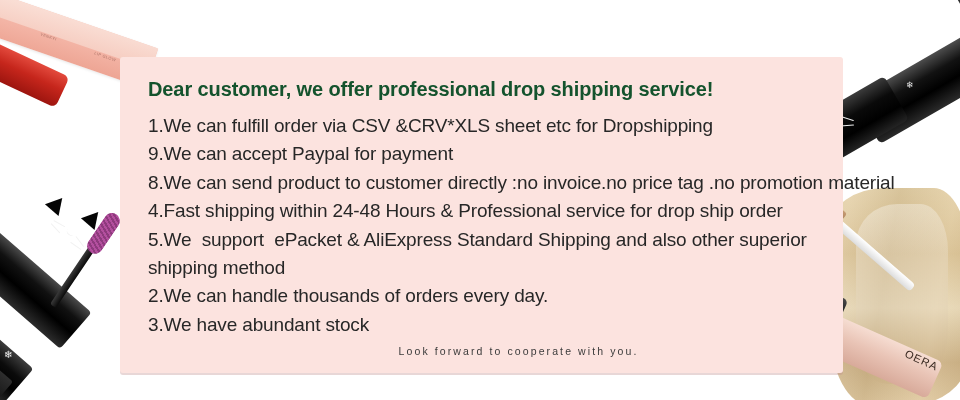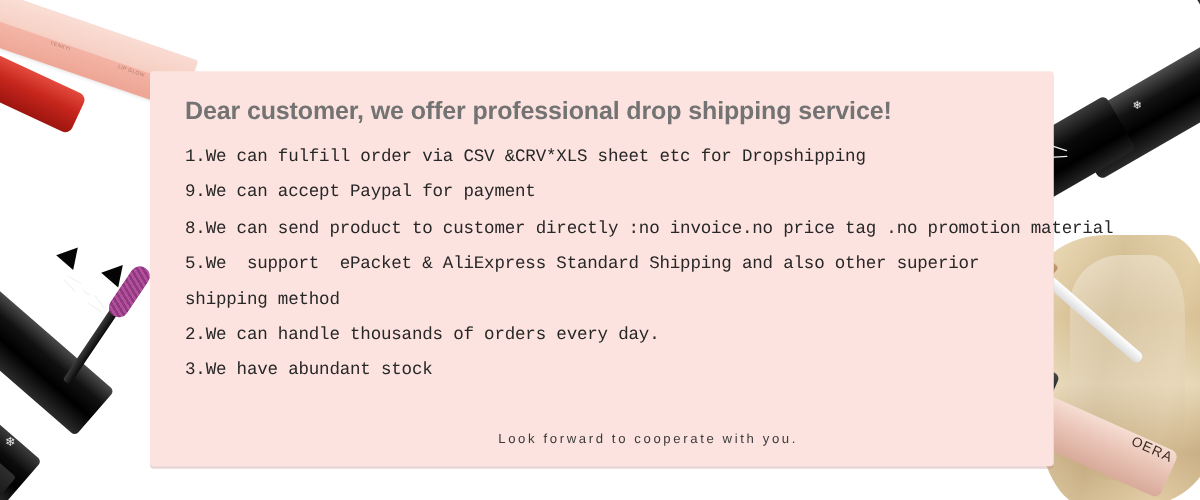--- a/index.html
+++ b/index.html
@@ -43,33 +43,33 @@
     box-shadow: 0 2px 0 0 rgba(190, 140, 140, 0.35);
     z-index: 5;
   }
   .panel-heading {
     position: absolute;
     left: 28px;
     top: 21px;
     font-family: "Liberation Sans", sans-serif;
     font-weight: bold;
     font-size: 20px;
-    color: #737373;
+    color: #14532d;
     letter-spacing: -0.1px;
     white-space: pre;
   }
   .panel-lines {
     position: absolute;
     left: 28px;
     top: 55px;
     right: 10px;
   }
   .panel-line {
-    font-family: Liberation Mono, monospace;
-    font-size: 14px;
+    font-family: Liberation Sans, sans-serif;
+    font-size: 19px;
     line-height: 28.4px;
     color: #272727;
     letter-spacing: -0.15px;
     white-space: pre;
   }
   .panel-footer {
     position: absolute;
     left: 0;
     width: 797px;
     top: 288px;
@@ -398,20 +398,21 @@
     <div class="c-brand">OERA</div>
   </div>
 
 
   <div class="info-panel">
     <div class="panel-heading">Dear customer, we offer professional drop shipping service!</div>
     <div class="panel-lines">
       <div class="panel-line">1.We can fulfill order via CSV &amp;CRV*XLS sheet etc for Dropshipping</div>
       <div class="panel-line">9.We can accept Paypal for payment</div>
       <div class="panel-line">8.We can send product to customer directly :no invoice.no price tag .no promotion material</div>
+      <div class="panel-line">4.Fast shipping within 24-48 Hours &amp; Professional service for drop ship order</div>
       <div class="panel-line">5.We  support  ePacket &amp; AliExpress Standard Shipping and also other superior</div>
       <div class="panel-line">shipping method</div>
       <div class="panel-line">2.We can handle thousands of orders every day.</div>
       <div class="panel-line">3.We have abundant stock</div>
     </div>
     <div class="panel-footer">Look forward to cooperate with you.</div>
   </div>
 
 </div>
 

